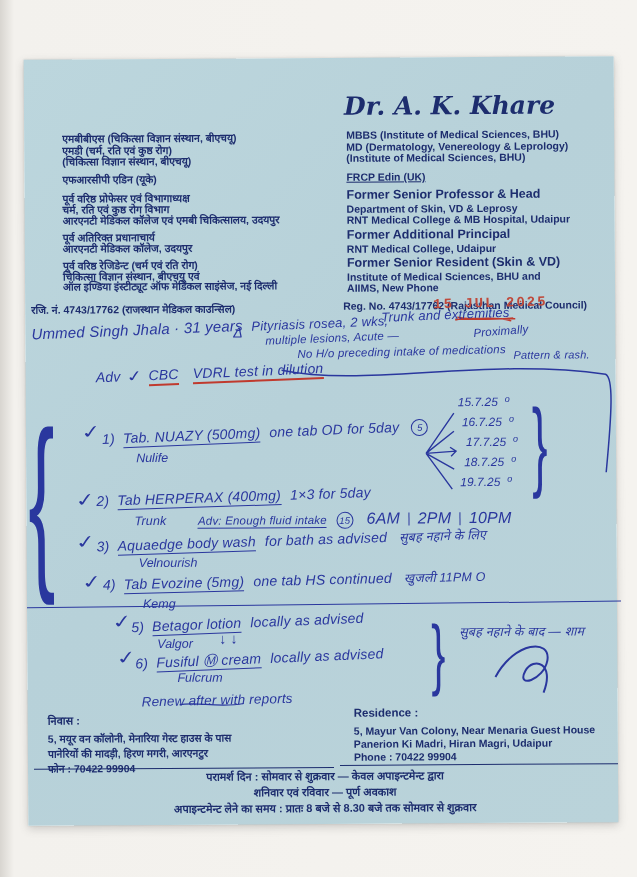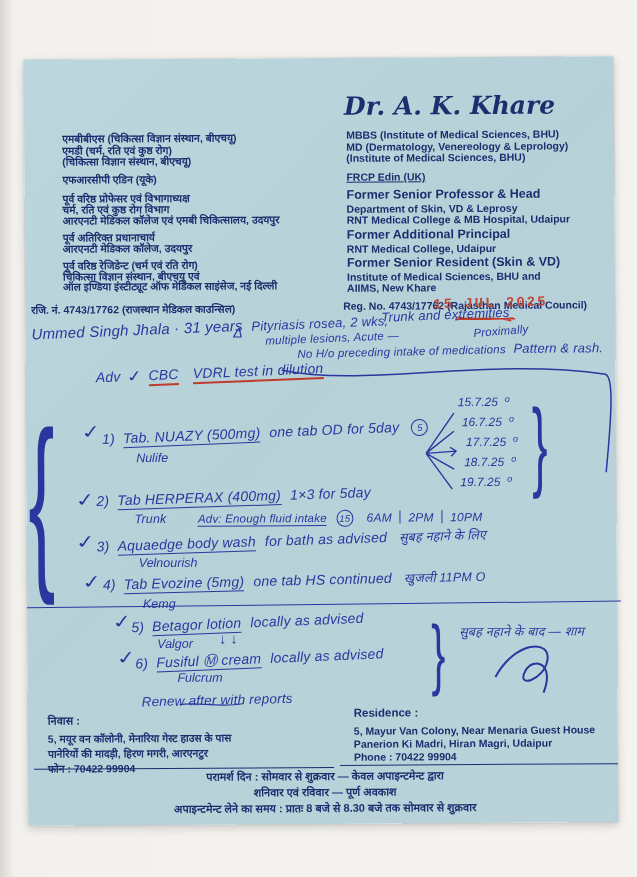--- a/index.html
+++ b/index.html
@@ -28,21 +28,21 @@
   .p-en{color:var(--navy);font-size:10.5px;font-weight:600;line-height:11px;}
   .hd{color:var(--navy);font-weight:700;}
   .en-big{font-size:12.5px;font-weight:700;}
   .name-hi{font-size:21px;font-weight:700;color:var(--navy);}
   .name-en{font-family:"DejaVu Serif","Liberation Serif",serif;font-style:italic;font-weight:700;font-size:25px;color:var(--navy);}
   .reg{font-size:10.5px;color:var(--navy);font-weight:700;}
   .stamp{color:#bf4a3c;font-family:"Liberation Mono","DejaVu Sans Mono",monospace;font-size:14px;font-weight:700;letter-spacing:2px;}
   
   .hw{font-style:italic;color:var(--ink);font-size:14px;letter-spacing:.2px;}
   .hw-sm{font-size:11.5px;}
-  .hw-xs{font-size:13px;}
+  .hw-xs{font-size:11px;margin-top:8px;}
   .u{border-bottom:1.4px solid currentColor;padding-bottom:1px;}
   .ured{border-bottom:2px solid var(--red);padding-bottom:1px;}
   .badge{display:inline-flex;align-items:center;justify-content:center;
     width:15px;height:15px;border:1.4px solid var(--ink);border-radius:50%;
     font-size:9.5px;font-style:italic;color:var(--ink);}
   .maker{font-style:italic;color:var(--ink);font-size:12.5px;}
   .brace{color:var(--ink);font-weight:400;}
   .dline{font-style:italic;color:var(--ink);font-size:12px;line-height:17px;}
   .dmark{font-size:9px;vertical-align:4px;margin-left:7px;}
   .chk{display:inline-block;transform:rotate(-10deg) scaleX(1.4);color:var(--ink);}
@@ -75,21 +75,21 @@
   <div class="abs p-en" style="left:322px;top:84px;">MD (Dermatology, Venereology &amp; Leprology)</div>
   <div class="abs p-en" style="left:322px;top:95px;">(Institute of Medical Sciences, BHU)</div>
   <div class="abs p-en hd" style="left:322px;top:114px;text-decoration:underline;">FRCP Edin (UK)</div>
   <div class="abs p-en en-big" style="left:322px;top:132px;">Former Senior Professor &amp; Head</div>
   <div class="abs p-en" style="left:322px;top:146px;">Department of Skin, VD &amp; Leprosy</div>
   <div class="abs p-en" style="left:322px;top:157px;">RNT Medical College &amp; MB Hospital, Udaipur</div>
   <div class="abs p-en en-big" style="left:322px;top:172px;">Former Additional Principal</div>
   <div class="abs p-en" style="left:322px;top:186px;">RNT Medical College, Udaipur</div>
   <div class="abs p-en en-big" style="left:322px;top:200px;">Former Senior Resident (Skin &amp; VD)</div>
   <div class="abs p-en" style="left:322px;top:214px;">Institute of Medical Sciences, BHU and</div>
-  <div class="abs p-en" style="left:322px;top:225px;">AIIMS, New Khare</div>
+  <div class="abs p-en" style="left:322px;top:225px;">AIIMS, New Phone</div>
   <div class="abs p-en hd" style="left:318px;top:243px;font-size:10.5px;">Reg. No. 4743/17762 (Rajasthan Medical Council)</div>
 
   <div class="abs stamp" style="left:408px;top:238px;transform:rotate(-1deg);">15 JUL 2025</div>
   <svg class="abs" style="left:428px;top:256px;" width="64" height="12">
     <path d="M2,7 C12,3 30,9 60,5 M4,4 C20,8 40,2 58,8 M2,6 L62,6" stroke="#c03a2e" stroke-width="1.4" fill="none"></path>
   </svg>
 
   <div class="abs hw" style="left:6px;top:262px;font-size:15px;transform:rotate(-2deg);">Ummed Singh Jhala · 31 years</div>
   <div class="abs hw" style="left:208px;top:266px;">Δ</div>
   <div class="abs hw" style="left:226px;top:258px;font-size:13px;transform:rotate(-2deg);">Pityriasis rosea, 2 wks,</div>
@@ -135,21 +135,21 @@
   <div class="abs hw" style="left:52px;top:430px;font-size:17px;"><span class="chk">✓</span></div>
   <div class="abs hw" style="left:70px;top:430px;transform:rotate(-1.5deg);">
     <span>2)</span>
     <span class="u" style="margin-left:4px;">Tab HERPERAX (400mg)</span>
     <span style="margin-left:5px;">1×3 for 5day</span>
   </div>
   <div class="abs hw hw-sm" style="left:108px;top:452px;">
     <span class="maker">Trunk</span>
     <span class="u" style="margin-left:28px;">Adv: Enough fluid intake</span>
     <span class="badge" style="margin-left:6px;">15</span>
-    <span class="times" style="margin-left:10px;font-size:12px;">
+    <span class="times" style="margin-left:10px;font-size:16px;">
       <span>6AM</span><span class="sep"></span>
       <span>2PM</span><span class="sep"></span>
       <span>10PM</span>
     </span>
   </div>
 
   <div class="abs hw" style="left:52px;top:472px;font-size:17px;"><span class="chk">✓</span></div>
   <div class="abs hw" style="left:70px;top:474px;transform:rotate(-1.5deg);">
     <span>3)</span>
     <span class="u" style="margin-left:4px;">Aquaedge body wash</span>

